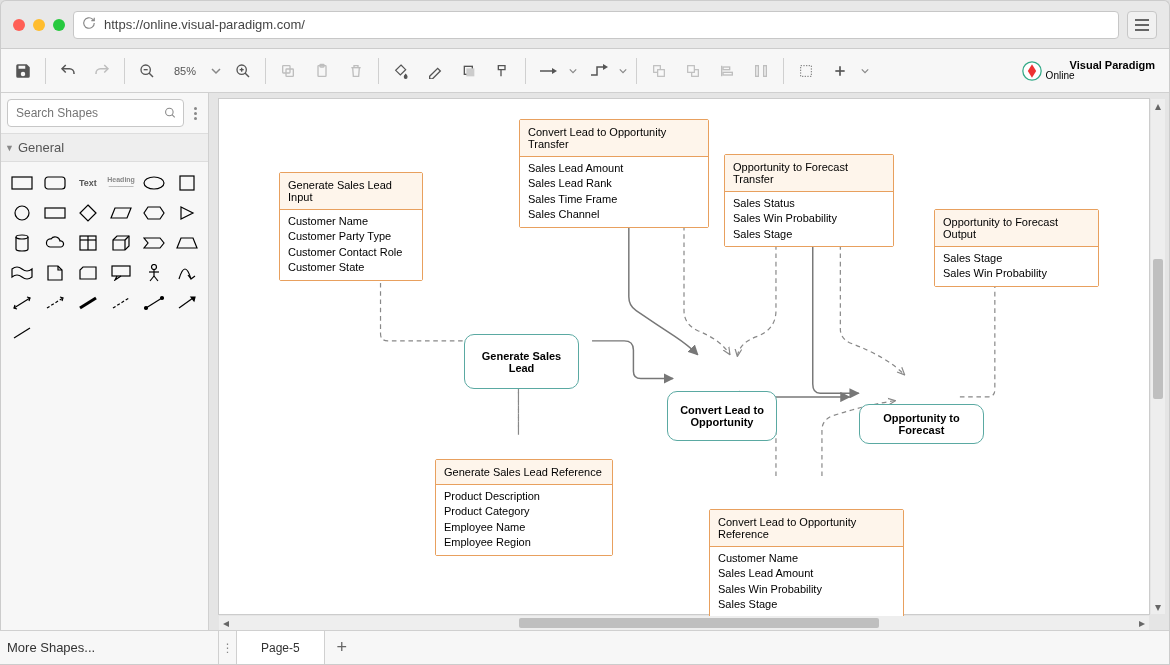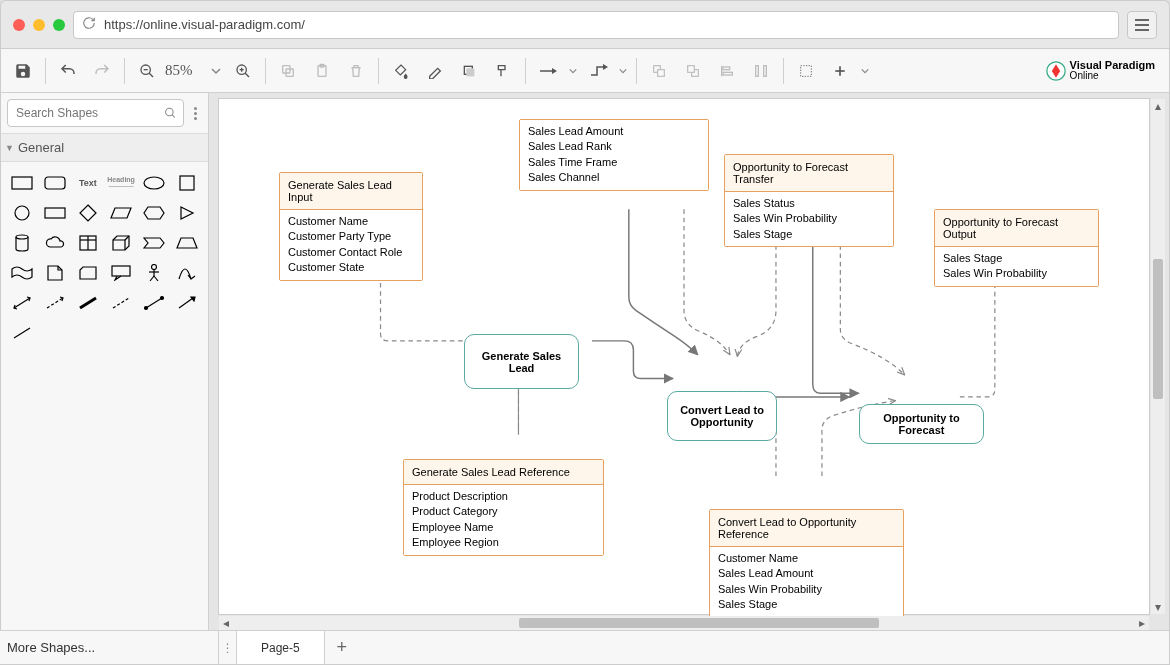--- a/index.html
+++ b/index.html
@@ -61,29 +61,29 @@
     padding: 0 6px;
     gap: 2px;
   }
   .tb-btn {
     width: 32px; height: 32px;
     display: flex; align-items: center; justify-content: center;
     color: #555;
     border-radius: 2px;
   }
   .tb-sep { width: 1px; height: 26px; background: #d0d0d0; margin: 0 4px; }
-  .zoom-pct { min-width: 40px; color: #555; font-size: 15px; font-family: Liberation Serif, serif; }
+  .zoom-pct { min-width: 40px; text-align: center; color: #555; font-size: 11px; }
   .logo-area {
     margin-left: auto;
     display: flex; align-items: center; gap: 4px;
     padding: 0 8px;
   }
   .logo-svg { width: 20px; height: 20px; }
   .logo-text { font-size: 10px; line-height: 1; }
-  .logo-text b { font-size: 11px; }
+  .logo-text b { font-size: 11px; margin-left: 24px; }
   .main {
     display: flex;
     height: calc(100% - 44px - 34px);
   }
   .sidebar {
     width: 208px;
     background: #f7f7f7;
     border-right: 1px solid #d0d0d0;
     display: flex;
     flex-direction: column;
@@ -609,20 +609,21 @@
           <div class="hdr">Generate Sales Lead Input</div>
           <div class="body">
             <div>Customer Name</div>
             <div>Customer Party Type</div>
             <div>Customer Contact Role</div>
             <div>Customer State</div>
           </div>
         </div>
 
         <div class="node-table" style="left:300px; top:20px; width:190px">
+          <div class="hdr">Convert Lead to Opportunity Transfer</div>
           <div class="body">
             <div>Sales Lead Amount</div>
             <div>Sales Lead Rank</div>
             <div>Sales Time Frame</div>
             <div>Sales Channel</div>
           </div>
         </div>
 
         <div class="node-table" style="left:505px; top:55px; width:170px">
           <div class="hdr">Opportunity to Forecast Transfer</div>
@@ -634,21 +635,21 @@
         </div>
 
         <div class="node-table" style="left:715px; top:110px; width:165px">
           <div class="hdr">Opportunity to Forecast Output</div>
           <div class="body">
             <div>Sales Stage</div>
             <div>Sales Win Probability</div>
           </div>
         </div>
 
-        <div class="node-table" style="left:184px; top:360px; width:201px">
+        <div class="node-table" style="left:216px; top:360px; width:178px">
           <div class="hdr">Generate Sales Lead Reference</div>
           <div class="body">
             <div>Product Description</div>
             <div>Product Category</div>
             <div>Employee Name</div>
             <div>Employee Region</div>
           </div>
         </div>
 
         <div class="node-table" style="left:490px; top:410px; width:195px">

